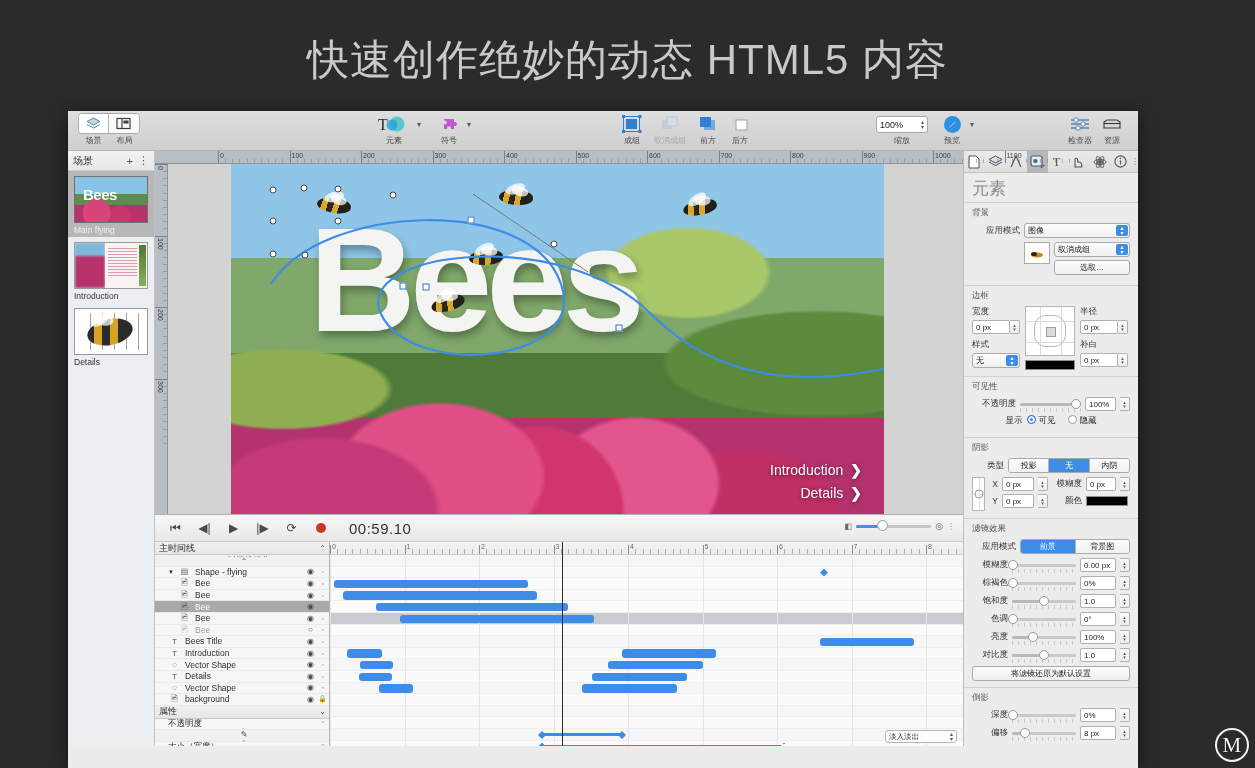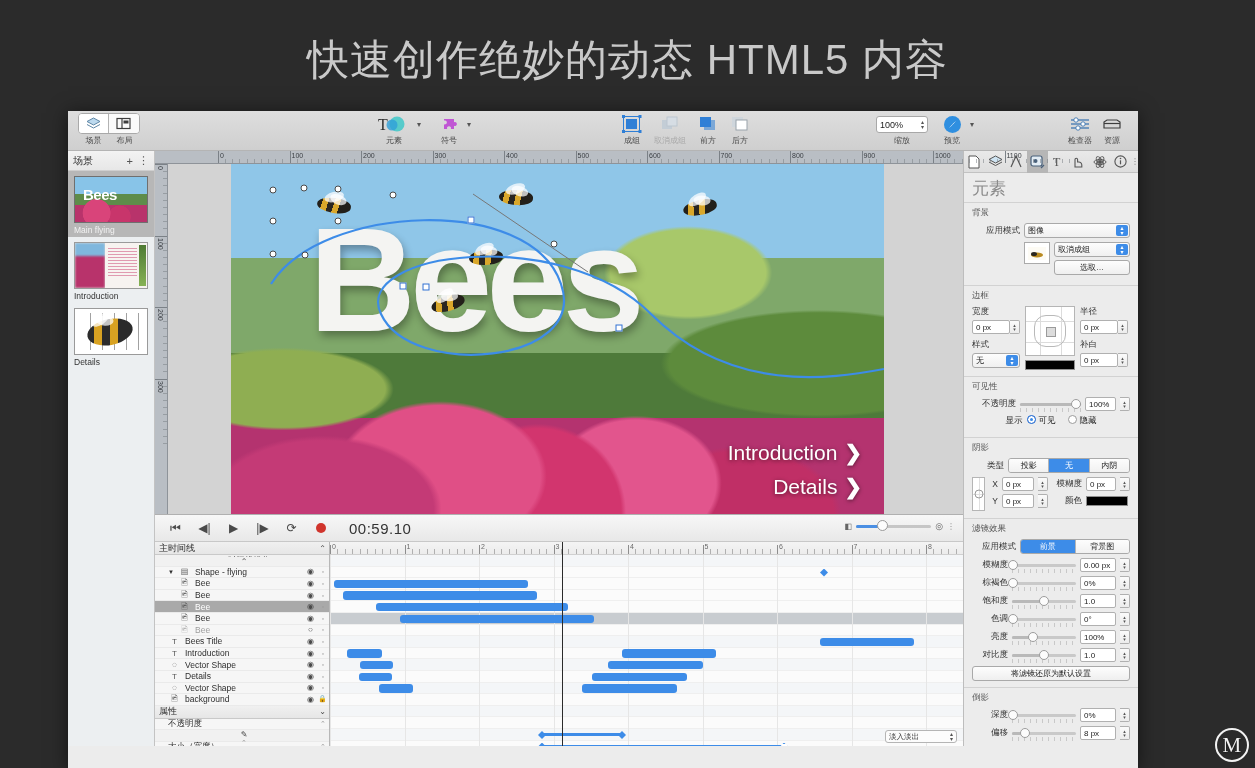--- a/index.html
+++ b/index.html
@@ -159,21 +159,21 @@
   .bee::after{ top:-4px; left:12px; transform:rotate(14deg); width:17px;}
 
   .bees-word {
     position:absolute; left:78px; top:48px;
     font-size:148px; font-weight:bold; color:#f4f4f2;
     letter-spacing:-6px; line-height:.92;
     text-shadow: 2px 5px 8px rgba(0,0,0,.33);
     font-family:"Liberation Sans", sans-serif;
   }
   .nav-links { position:absolute; right:22px; bottom:22px; text-align:right; color:#fff;
-     font-size:21px; text-shadow:0 1px 4px rgba(0,0,0,.55); line-height:1.65;}
+     font-size:14px; text-shadow:0 1px 4px rgba(0,0,0,.55); line-height:1.65;}
   .nav-links .chev{font-weight:bold; margin-left:7px;}
 
   
   .selpath { position:absolute; left:0; top:0; width:100%; height:100%; pointer-events:none;}
   .handle { position:absolute; width:7px; height:7px; border:1px solid #4a4a4a; background:#fff;
      border-radius:50%; transform:translate(-50%,-50%); }
   .handle.sq { border-radius:0; border-color:#2f6fd0; }
 
   
   .timeline { height: 232px; background:#f0f0f0; border-top:1px solid #b0b0b0; display:flex; flex-direction:column;}

